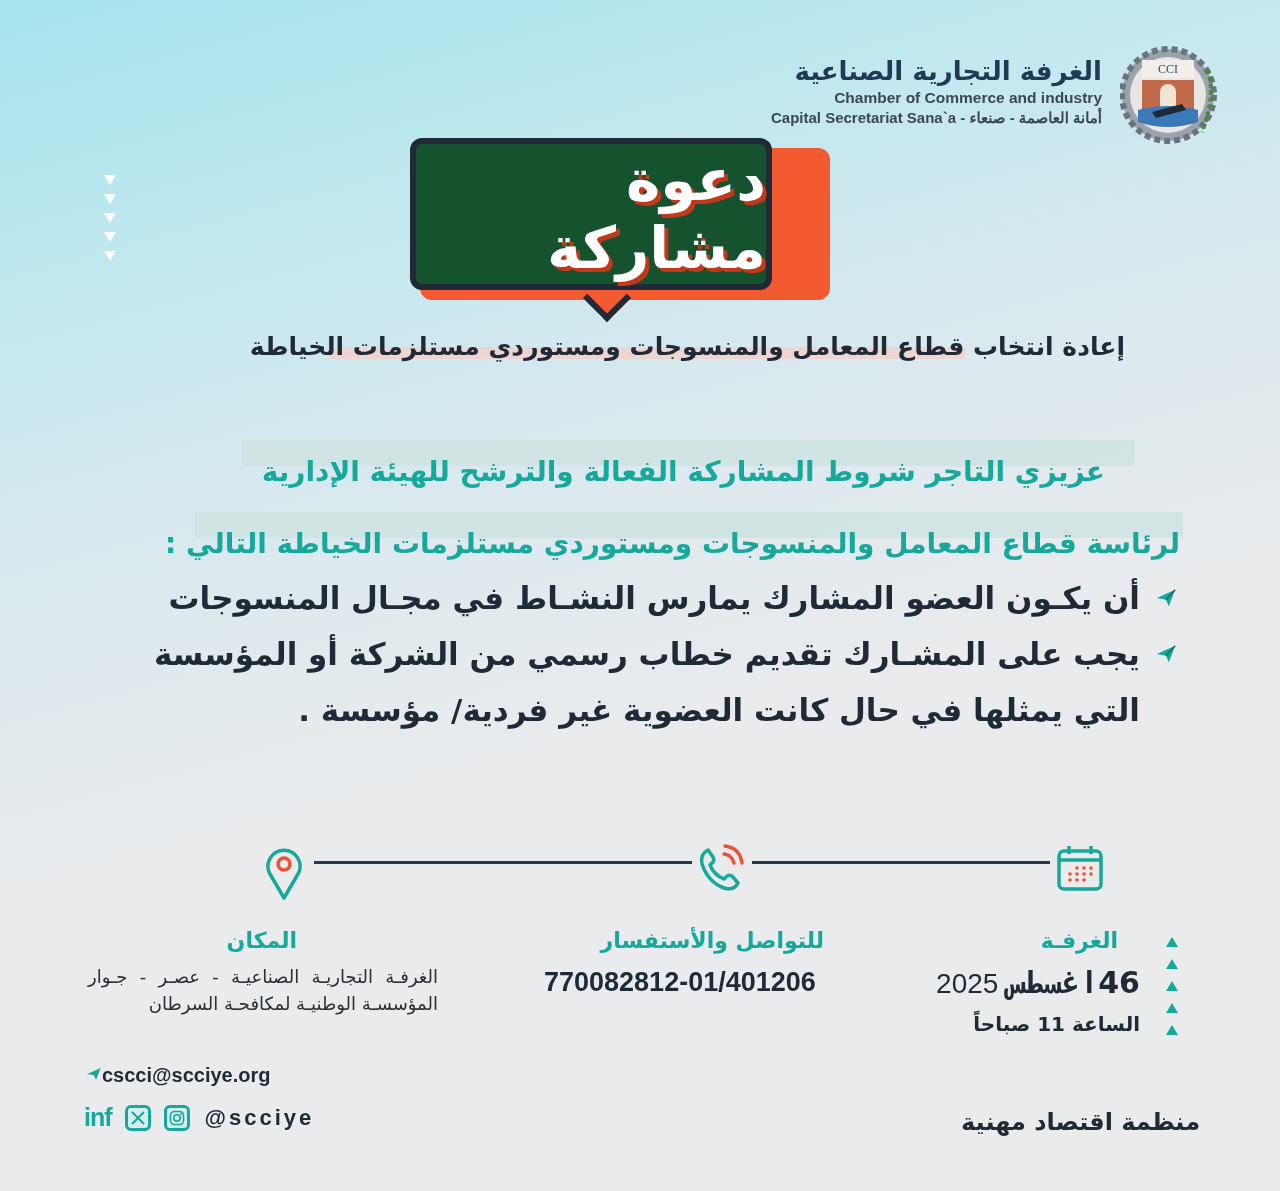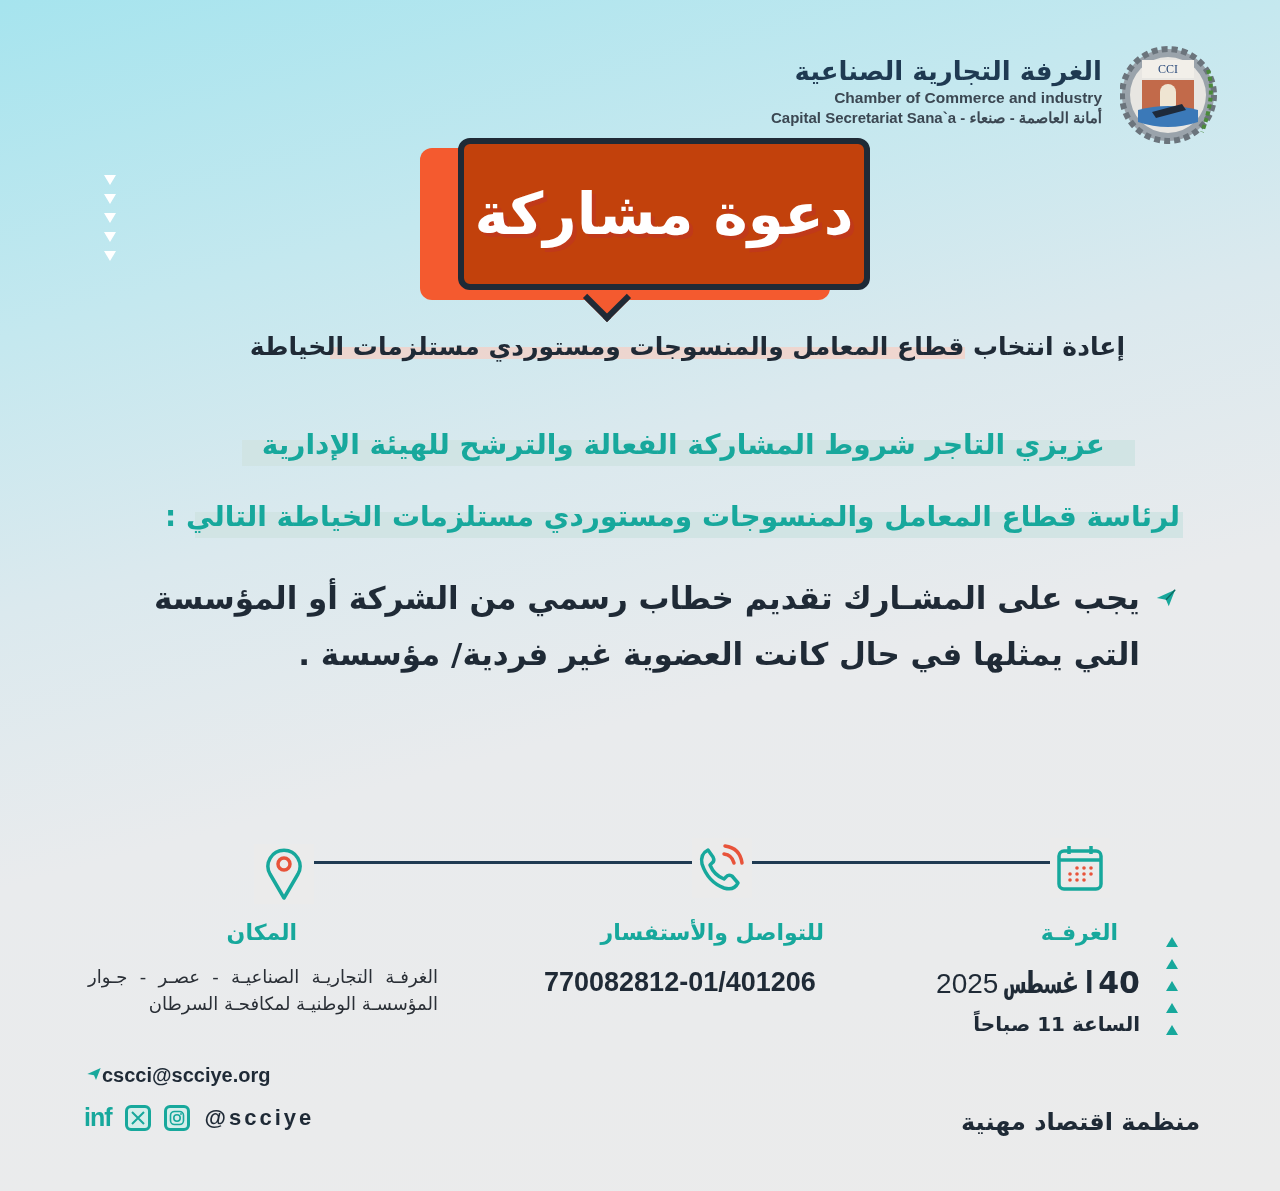--- a/index.html
+++ b/index.html
@@ -23,23 +23,23 @@
   .tri-col { left: 104px; top: 175px; display: flex; flex-direction: column; gap: 9px; }
   .tri-down { width: 0; height: 0; border-left: 6px solid transparent; border-right: 6px solid transparent; border-top: 10px solid #ffffff; }
 
   
   .bubble-wrap { left: 410px; top: 138px; width: 420px; height: 175px; }
   .bubble-shadow {
     position: absolute; left: 10px; top: 10px; width: 410px; height: 152px;
     background: #f45a2f; border-radius: 12px;
   }
   .bubble {
-    position: absolute; left: 0; top: 0; width: 412px; height: 152px;
-    background: #c2410c; border: 6px solid #1f2a36; border-radius: 12px;
-    display: flex; align-items: center; justify-content: center; margin-left: 48px;
+    position: absolute; left: 0; top: 0; width: 362px; height: 152px;
+    background: #14532d; border: 6px solid #1f2a36; border-radius: 12px;
+    display: flex; align-items: center; justify-content: center;
   }
   .bubble-title {
     color: #ffffff; font-size: 58px; font-weight: bold; direction: rtl;
     text-shadow: 4px 4px 0 #c0391a;
     letter-spacing: -1px;
   }
   .bubble-tail {
     position: absolute; left: 180px; top: 143px; width: 34px; height: 34px;
     background: #f45a2f; transform: rotate(45deg);
     border-right: 6px solid #1f2a36; border-bottom: 6px solid #1f2a36;
@@ -50,38 +50,38 @@
   .subtitle-hl { position: absolute; left: 80px; right: 160px; bottom: 2px; height: 12px; background: #f5cfc4; opacity: 0.75; }
   .subtitle { position: relative; font-size: 25px; font-weight: bold; color: #1f2a36; direction: rtl; white-space: nowrap; }
 
   
   .teal-line { direction: rtl; white-space: nowrap; font-weight: bold; color: #17a89c; font-size: 28px; }
   .teal-bg { position: absolute; background: #cfe3e2; opacity: 0.9; }
   .h1-wrap { right: 175px; top: 428px; }
   .h1-bg { right: -30px; left: -20px; top: 12px; height: 26px; }
   .h2-wrap { right: 100px; top: 500px; }
   .h2-bg { right: -3px; left: 30px; top: 12px; height: 26px; }
-  .teal-text { position: relative; }
+  .teal-text { position: relative; margin-top: 27px; }
 
   
   .bullets { right: 100px; top: 570px; width: 1080px; direction: rtl; }
   .bullet { display: flex; align-items: center; gap: 12px; height: 56px; }
   .bullet-icon { width: 28px; height: 28px; display: flex; align-items: center; justify-content: center; flex-shrink: 0; }
   .bullet-text { font-size: 31px; font-weight: bold; color: #1f2a36; white-space: nowrap; }
   .bullet-cont { padding-right: 40px; height: 56px; display: flex; align-items: center; }
 
   
   .timeline { left: 290px; top: 861px; width: 790px; height: 3px; background: #1f3a52; }
   .icon-box { width: 60px; height: 60px; display: flex; align-items: center; justify-content: center; background: #ebebeb; }
 
   .cal-icon { left: 1050px; top: 838px; }
   .phone-icon { left: 692px; top: 838px; }
   .pin-icon { left: 254px; top: 844px; }
 
-  .col-title { font-size: 22px; font-weight: bold; color: #17a89c; direction: rtl; white-space: nowrap; }
+  .col-title { font-size: 22px; font-weight: bold; color: #17a89c; direction: rtl; white-space: nowrap; margin-top: 8px; }
   .date-title { right: 162px; top: 920px; }
   .contact-title { right: 456px; top: 920px; }
   .place-title { right: 983px; top: 920px; }
 
   .date-line { right: 140px; top: 965px; direction: rtl; white-space: nowrap; font-size: 30px; color: #1f2a36; }
   .date-day { font-weight: bold; }
   .date-month { font-weight: bold; font-family: Liberation Mono, monospace; }
   .date-year { font-family: "Liberation Sans", sans-serif; font-weight: normal; font-size: 28px; }
   .time-line { right: 140px; top: 1012px; direction: rtl; font-size: 20px; font-weight: bold; color: #1f2a36; white-space: nowrap; }
 
@@ -148,20 +148,29 @@
 <div class="abs h1-wrap">
   <div class="teal-bg h1-bg"></div>
   <div class="teal-line teal-text">عزيزي التاجر شروط المشاركة الفعالة والترشح للهيئة الإدارية</div>
 </div>
 <div class="abs h2-wrap">
   <div class="teal-bg h2-bg"></div>
   <div class="teal-line teal-text">لرئاسة قطاع المعامل والمنسوجات ومستوردي مستلزمات الخياطة  التالي  :</div>
 </div>
 
 <div class="abs bullets">
+  <div class="bullet">
+    <span class="bullet-icon">
+      <svg width="22" height="22" viewBox="0 0 24 24">
+          <path d="M2 12 L22 3 L15 21 L12 14 Z" fill="#17a89c"></path>
+          <path d="M12 14 L22 3" stroke="#0d6b63" stroke-width="1.5"></path>
+        </svg>
+    </span>
+    <span class="bullet-text">أن يكـون العضو المشارك يمارس النشـاط في مجـال المنسوجات</span>
+  </div>
   <div class="bullet">
     <span class="bullet-icon">
       <svg width="22" height="22" viewBox="0 0 24 24">
           <path d="M2 12 L22 3 L15 21 L12 14 Z" fill="#17a89c"></path>
           <path d="M12 14 L22 3" stroke="#0d6b63" stroke-width="1.5"></path>
         </svg>
     </span>
     <span class="bullet-text">يجب على المشـارك تقديم خطاب رسمي من الشركة أو المؤسسة</span>
   </div>
   <div class="bullet-cont">
@@ -205,21 +214,21 @@
     <path d="M20 52 L6 28 A16 16 0 1 1 34 28 Z" fill="none" stroke="#17a89c" stroke-width="3.5" stroke-linejoin="round"></path>
     <circle cx="20" cy="18" r="6" fill="none" stroke="#e8533a" stroke-width="3.5"></circle>
   </svg>
 </div>
 
 <div class="abs col-title date-title">الغرفـة</div>
 <div class="abs col-title contact-title">للتواصل والأستفسار</div>
 <div class="abs col-title place-title">المكان</div>
 
 <div class="abs date-line">
-  <span class="date-day">40</span><span class="date-month">اغسطس</span>
+  <span class="date-day">46</span><span class="date-month">اغسطس</span>
   <span class="date-year">2025</span>
 </div>
 <div class="abs time-line">الساعة 11 صباحاً</div>
 
 <div class="abs tri-up-col">
   <div class="tri-up"></div>
   <div class="tri-up"></div>
   <div class="tri-up"></div>
   <div class="tri-up"></div>
   <div class="tri-up"></div>

